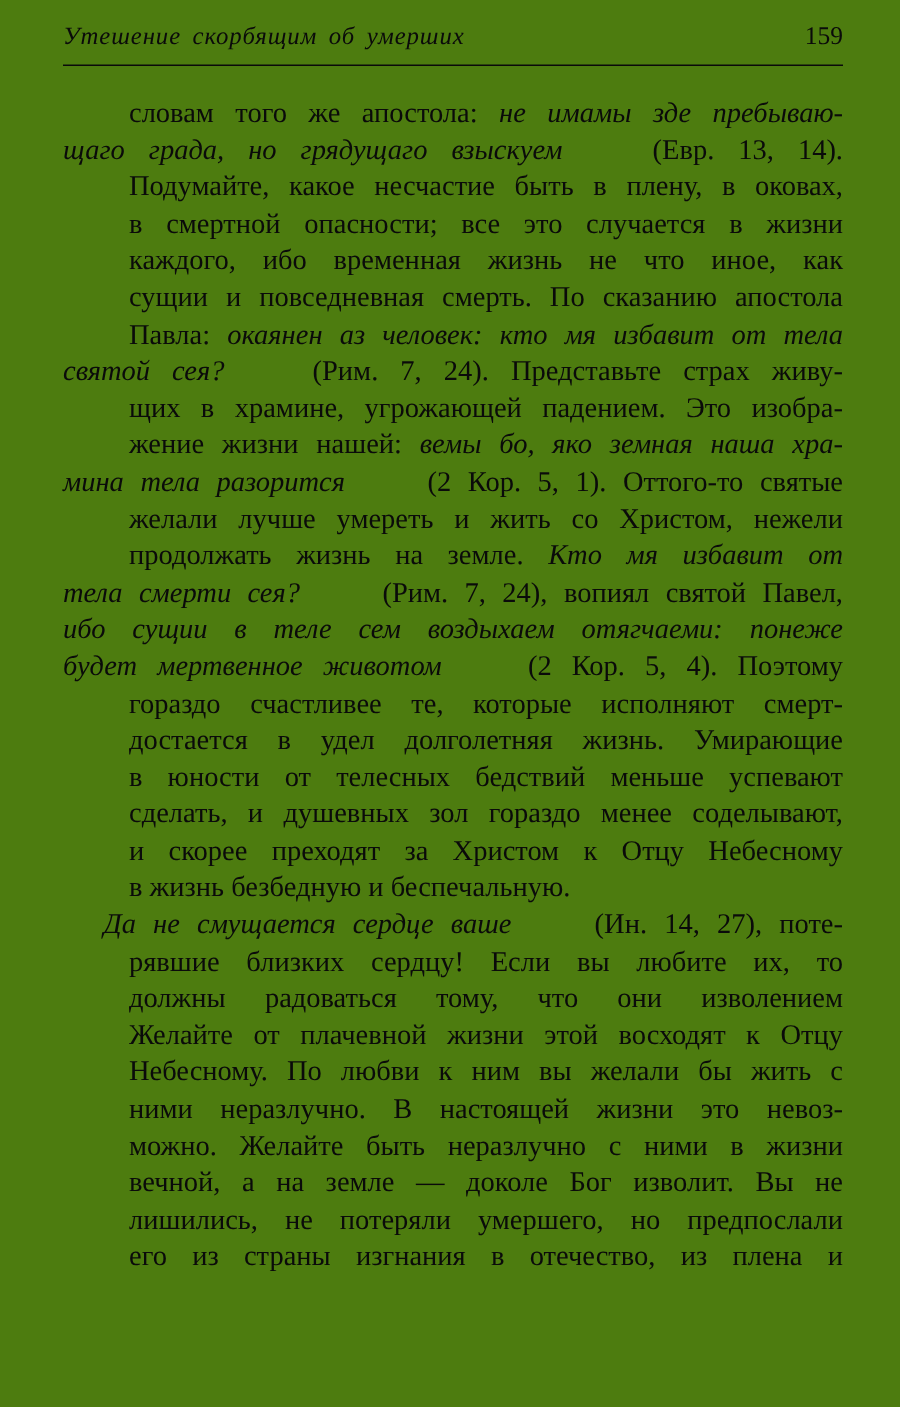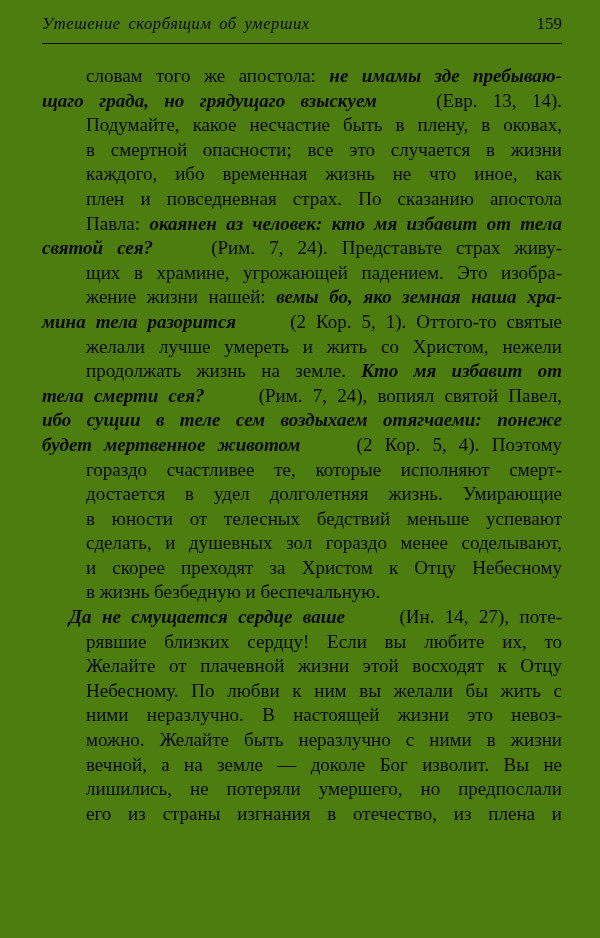--- a/index.html
+++ b/index.html
@@ -61,21 +61,20 @@
     color: #0a0a0a;
   }
   .line.no-justify {
     text-align-last: left;
   }
   .line.indent {
     text-indent: 27px;
   }
   .it {
     font-style: italic;
-    font-weight: bold;
   }
   .rg {
     font-style: normal;
     margin-left: 44px;
   }
 </style>
 </head>
 <body>
 
 <div class="page">
@@ -83,39 +82,40 @@
     <span class="header-title">Утешение скорбящим об умерших</span>
     <span class="page-number">159</span>
   </div>
   <div class="header-rule"></div>
   <div class="body-text">
       <div class="line"><span class="rg">словам того же апостола: </span><span class="it">не имамы зде пребываю-</span></div>
       <div class="line"><span class="it">щаго града, но грядущаго взыскуем </span><span class="rg">(Евр. 13, 14).</span></div>
       <div class="line"><span class="rg">Подумайте, какое несчастие быть в плену, в оковах,</span></div>
       <div class="line"><span class="rg">в смертной опасности; все это случается в жизни</span></div>
       <div class="line"><span class="rg">каждого, ибо временная жизнь не что иное, как</span></div>
-      <div class="line"><span class="rg">плен и повседневная страх. По сказанию апостола</span></div>
+      <div class="line"><span class="rg">сущии и повседневная смерть. По сказанию апостола</span></div>
       <div class="line"><span class="rg">Павла: </span><span class="it">окаянен аз человек: кто мя избавит от тела</span></div>
       <div class="line"><span class="it">святой сея? </span><span class="rg">(Рим. 7, 24). Представьте страх живу-</span></div>
       <div class="line"><span class="rg">щих в храмине, угрожающей падением. Это изобра-</span></div>
       <div class="line"><span class="rg">жение жизни нашей: </span><span class="it">вемы бо, яко земная наша хра-</span></div>
       <div class="line"><span class="it">мина тела разорится </span><span class="rg">(2 Кор. 5, 1). Оттого-то святые</span></div>
       <div class="line"><span class="rg">желали лучше умереть и жить со Христом, нежели</span></div>
       <div class="line"><span class="rg">продолжать жизнь на земле. </span><span class="it">Кто мя избавит от</span></div>
       <div class="line"><span class="it">тела смерти сея? </span><span class="rg">(Рим. 7, 24), вопиял святой Павел,</span></div>
       <div class="line"><span class="it">ибо сущии в теле сем воздыхаем отягчаеми: понеже</span></div>
       <div class="line"><span class="it">будет мертвенное животом </span><span class="rg">(2 Кор. 5, 4). Поэтому</span></div>
       <div class="line"><span class="rg">гораздо счастливее те, которые исполняют смерт-</span></div>
       <div class="line"><span class="rg">достается в удел долголетняя жизнь. Умирающие</span></div>
       <div class="line"><span class="rg">в юности от телесных бедствий меньше успевают</span></div>
       <div class="line"><span class="rg">сделать, и душевных зол гораздо менее соделывают,</span></div>
       <div class="line"><span class="rg">и скорее преходят за Христом к Отцу Небесному</span></div>
       <div class="line no-justify"><span class="rg">в жизнь безбедную и беспечальную.</span></div>
       <div class="line indent"><span class="it">Да не смущается сердце ваше </span><span class="rg">(Ин. 14, 27), поте-</span></div>
       <div class="line"><span class="rg">рявшие близких сердцу! Если вы любите их, то</span></div>
+      <div class="line"><span class="rg">должны радоваться тому, что они изволением</span></div>
       <div class="line"><span class="rg">Желайте от плачевной жизни этой восходят к Отцу</span></div>
       <div class="line"><span class="rg">Небесному. По любви к ним вы желали бы жить с</span></div>
       <div class="line"><span class="rg">ними неразлучно. В настоящей жизни это невоз-</span></div>
       <div class="line"><span class="rg">можно. Желайте быть неразлучно с ними в жизни</span></div>
       <div class="line"><span class="rg">вечной, а на земле — доколе Бог изволит. Вы не</span></div>
       <div class="line"><span class="rg">лишились, не потеряли умершего, но предпослали</span></div>
       <div class="line"><span class="rg">его из страны изгнания в отечество, из плена и</span></div>
     </div>
 </div>
 

